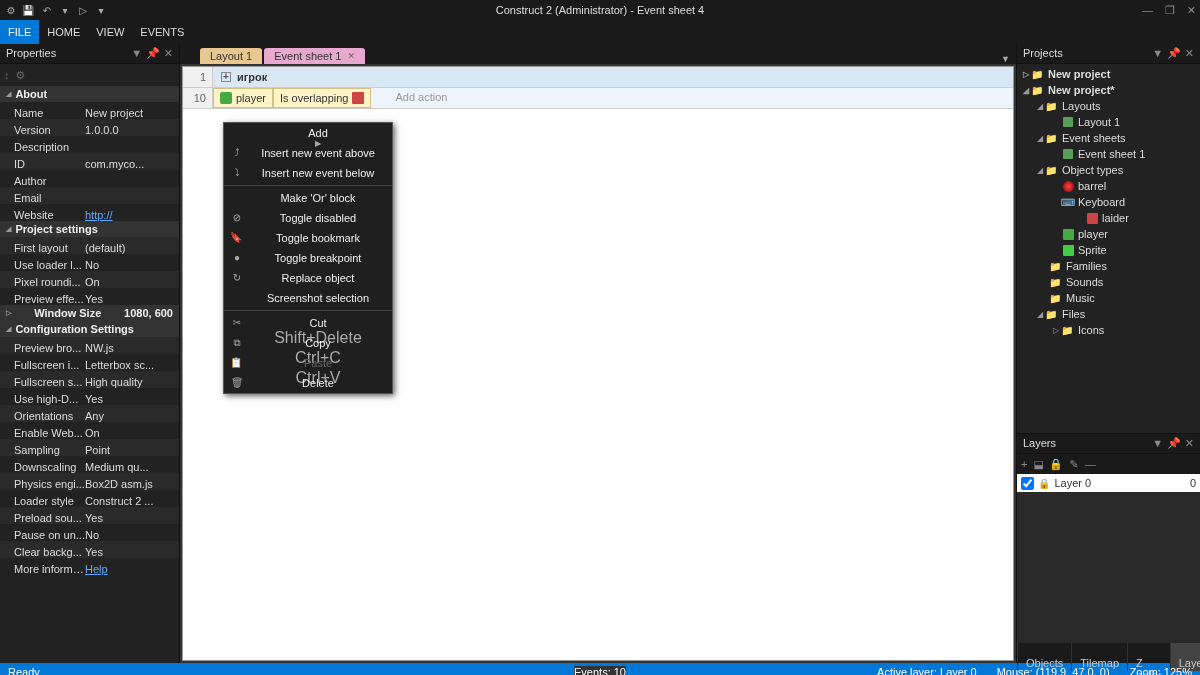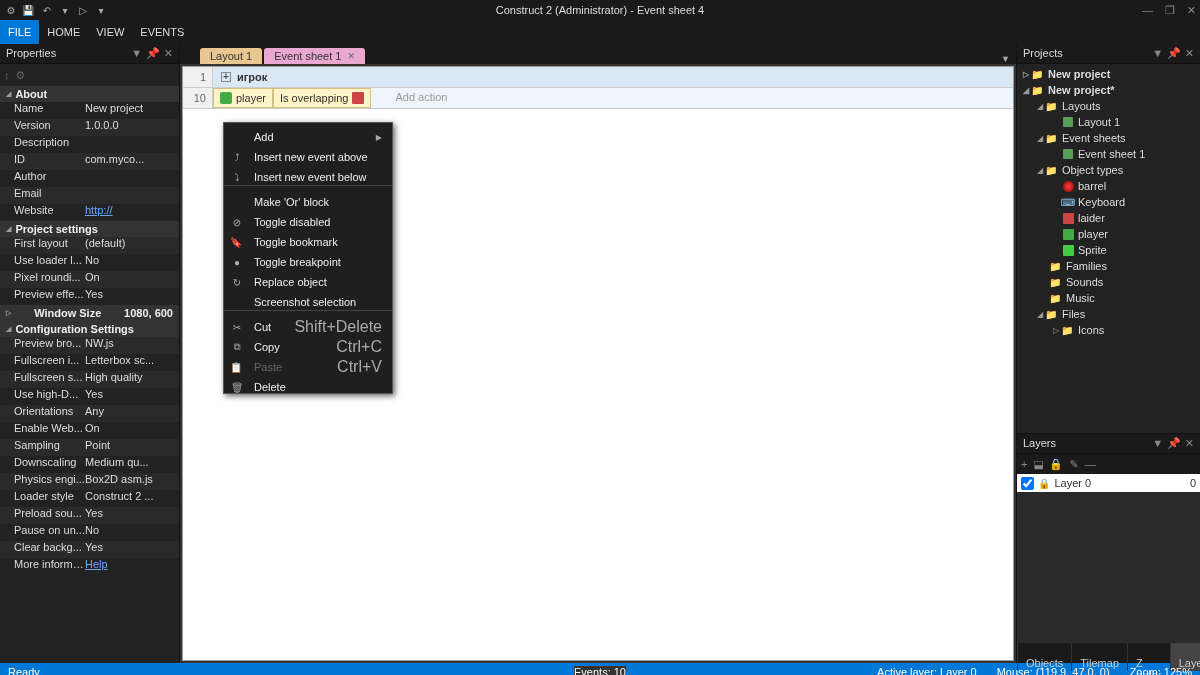--- a/index.html
+++ b/index.html
@@ -22,21 +22,21 @@
 
 
 .left { width: 180px; background: #222; border-right: 1px solid #111; display: flex; flex-direction: column; }
 .panel-header { background: #1a1a1a; padding: 3px 6px; color: #ddd; display: flex; align-items: flex-start; justify-content: space-between; height: 20px; border-bottom: 1px solid #111; }
 .panel-header .controls { display: flex; gap: 4px; color: #888; font-size: 9px; }
 .mini-toolbar { height: 22px; display: flex; gap: 6px; padding: 2px 4px; align-items: center; }
 .mini-toolbar span { color: #666; font-size: 11px; }
 .prop-section { background: #333; padding: 2px 6px; color: #eee; font-weight: bold; display: flex; align-items: center; gap: 4px; }
 .prop-section::before { content: "◢"; font-size: 7px; color: #999; }
 .prop-section.collapsed::before { content: "▷"; }
-.prop-row { display: flex; height: 17px; align-items: flex-start; }
+.prop-row { display: flex; height: 17px; align-items: flex-end; }
 .prop-row.alt { background: #2a2a2a; }
 .prop-key { width: 85px; padding-left: 14px; color: #ddd; white-space: nowrap; overflow: hidden; text-overflow: ellipsis; }
 .prop-val { flex: 1; color: #ddd; white-space: nowrap; overflow: hidden; text-overflow: ellipsis; }
 .prop-val.link { color: #6af; text-decoration: underline; }
 
 
 .center { flex: 1; display: flex; flex-direction: column; background: #333; }
 .tabbar { height: 20px; background: #1a1a1a; display: flex; align-items: flex-end; padding-left: 20px; gap: 2px; }
 .tab { padding: 2px 10px; background: #e8c890; color: #333; border-radius: 3px 3px 0 0; font-size: 11px; display: flex; align-items: center; gap: 6px; }
 .tab.active { background: #e8a8d0; }
@@ -51,21 +51,21 @@
 .group-header .toggle { font-size: 10px; color: #555; border: 1px solid #888; width: 10px; height: 10px; display: flex; align-items: center; justify-content: center; line-height: 1; }
 
 .event-cond { display: flex; }
 .cond-cell { background: #fff3c8; border: 1px solid #d4c080; padding: 3px 6px; display: flex; align-items: center; gap: 4px; font-size: 11px; color: #333; }
 .cond-cell .icon { width: 12px; height: 12px; background: #4a4; border-radius: 2px; }
 .cond-cell.cond2 { background: #fff3c8; }
 .add-action { color: #999; padding: 3px 24px; font-size: 11px; }
 
 
 .context-menu { position: absolute; left: 223px; top: 122px; width: 170px; background: #1f1f1f; border: 1px solid #555; box-shadow: 2px 2px 6px rgba(0,0,0,0.6); z-index: 100; }
-.cm-item { padding: 12px 10px 4px 30px; color: #eee; display: flex; align-items: center; justify-content: space-between; position: relative; cursor: pointer; height: 20px; }
+.cm-item { padding: 4px 10px 4px 30px; color: #eee; display: flex; align-items: center; justify-content: space-between; position: relative; cursor: pointer; height: 20px; flex-direction: column; }
 .cm-item.disabled { color: #666; }
 .cm-item .cm-icon { position: absolute; left: 6px; width: 14px; text-align: center; color: #aaa; font-size: 10px; }
 .cm-item .arrow { color: #aaa; font-size: 8px; }
 .cm-item .shortcut { color: #aaa; font-size: 16px; }
 .cm-sep { height: 1px; background: #444; margin: 2px 0; }
 
 
 .right { width: 184px; background: #222; display: flex; flex-direction: column; border-left: 1px solid #111; }
 .tree { flex: 1; overflow: auto; padding: 2px 0; }
 .tree-row { display: flex; align-items: center; height: 16px; color: #ddd; cursor: pointer; white-space: nowrap; }
@@ -344,21 +344,21 @@
       <div class="tree-row" style="padding-left:44px;">
           <span class="tree-icon">
             <span class="obj-icon" style="background:radial-gradient(#f44,#800);"></span>
           </span>
           <span>barrel</span>
         </div>
       <div class="tree-row" style="padding-left:44px;">
           <span class="tree-icon" style="color:#8cf;">⌨</span>
           <span>Keyboard</span>
         </div>
-      <div class="tree-row" style="padding-left:44px;">
+      <div class="tree-row" style="padding-left:68px;">
           <span class="tree-icon">
             <span class="obj-icon" style="background:#c44;border-radius:1px;"></span>
           </span>
           <span>laider</span>
         </div>
       <div class="tree-row" style="padding-left:44px;">
           <span class="tree-icon">
             <span class="obj-icon" style="background:#4a4;border-radius:1px;"></span>
           </span>
           <span>player</span>

